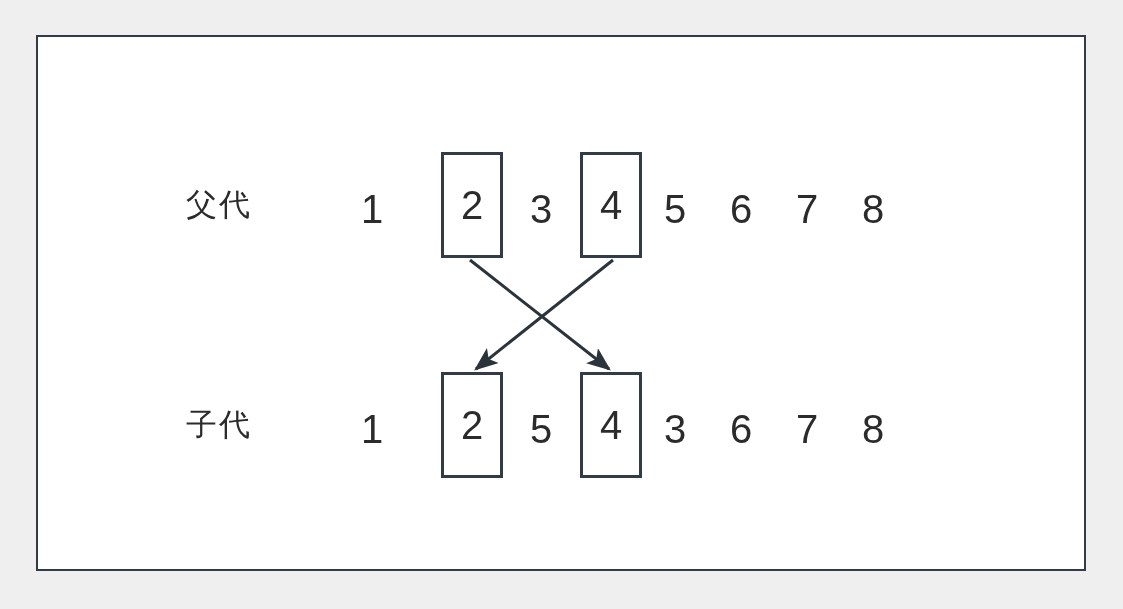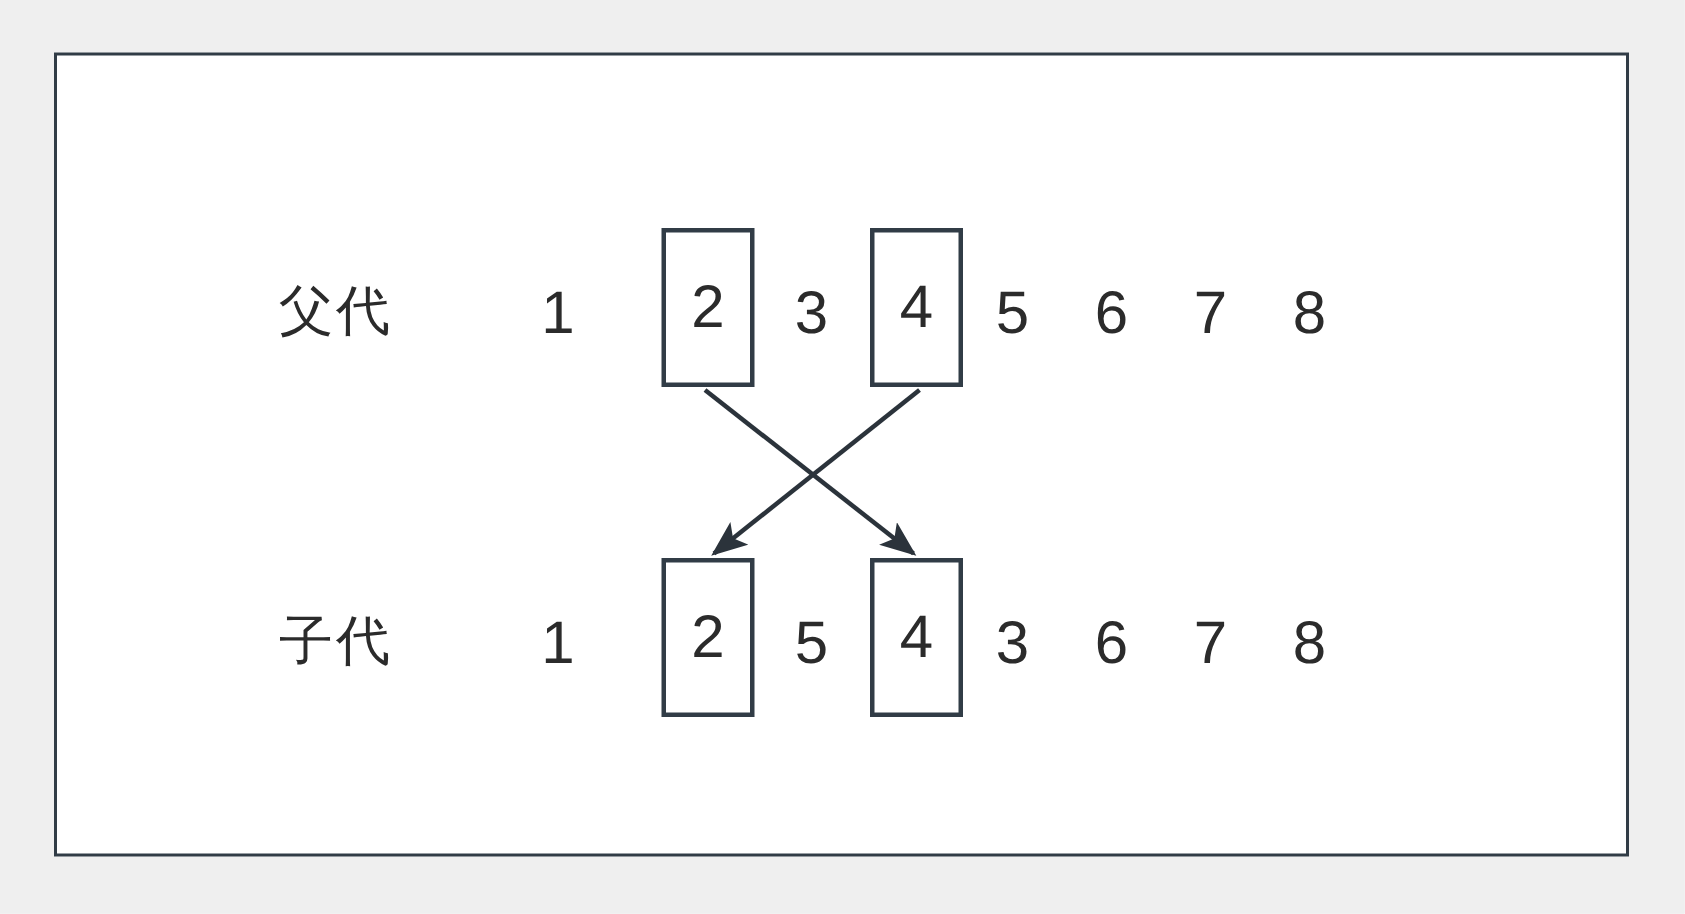--- a/index.html
+++ b/index.html
@@ -29,21 +29,21 @@
     width: 1050px;
     height: 536px;
     background: #ffffff;
     border: 2px solid #313c46;
     box-sizing: border-box;
   }
 
   
   .row-label {
     position: absolute;
-    font-size: 36px;
+    font-size: 31px;
     line-height: 1;
     color: #2b2b2b;
     white-space: nowrap;
     letter-spacing: 2px;
   }
   #label-parent { left: 186px; top: 189px; }
   #label-child  { left: 186px; top: 409px; }
 
   
   .gene {

